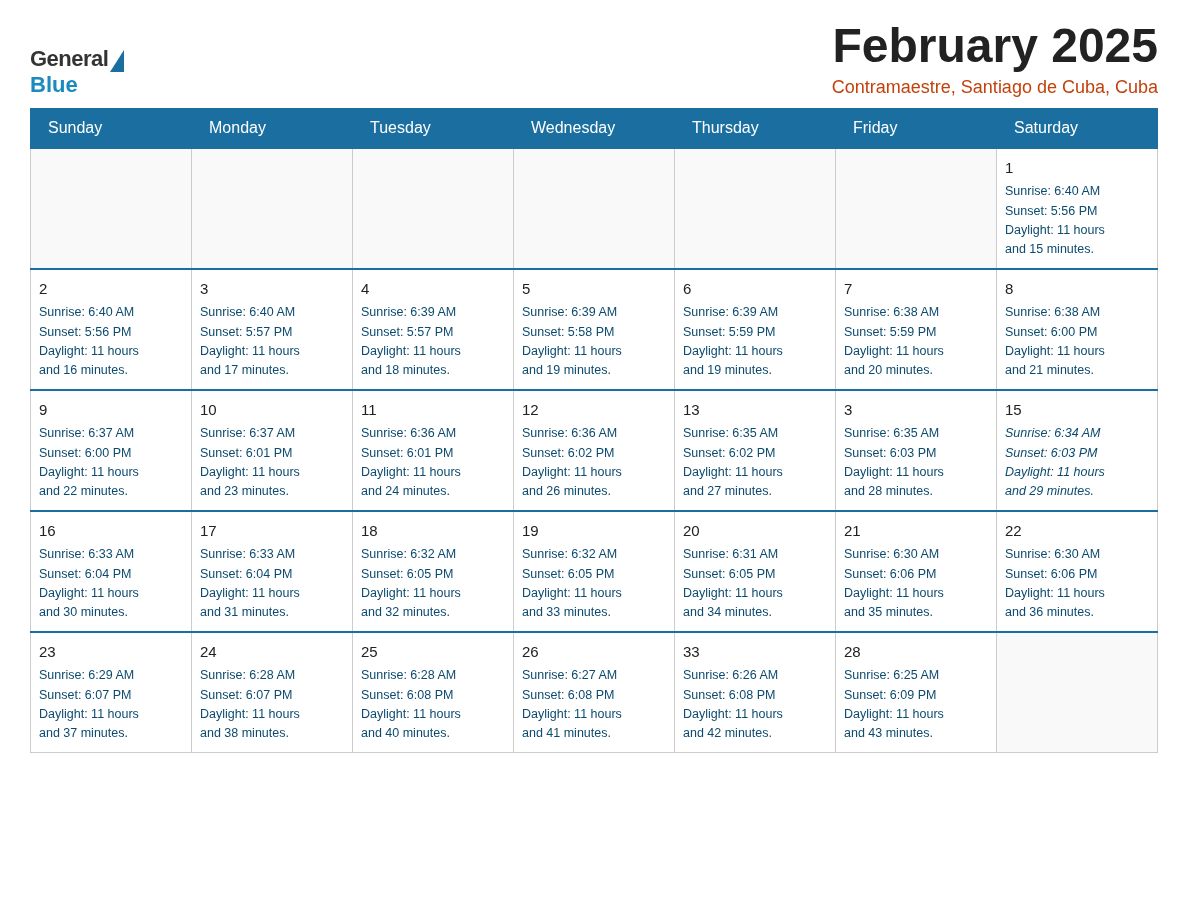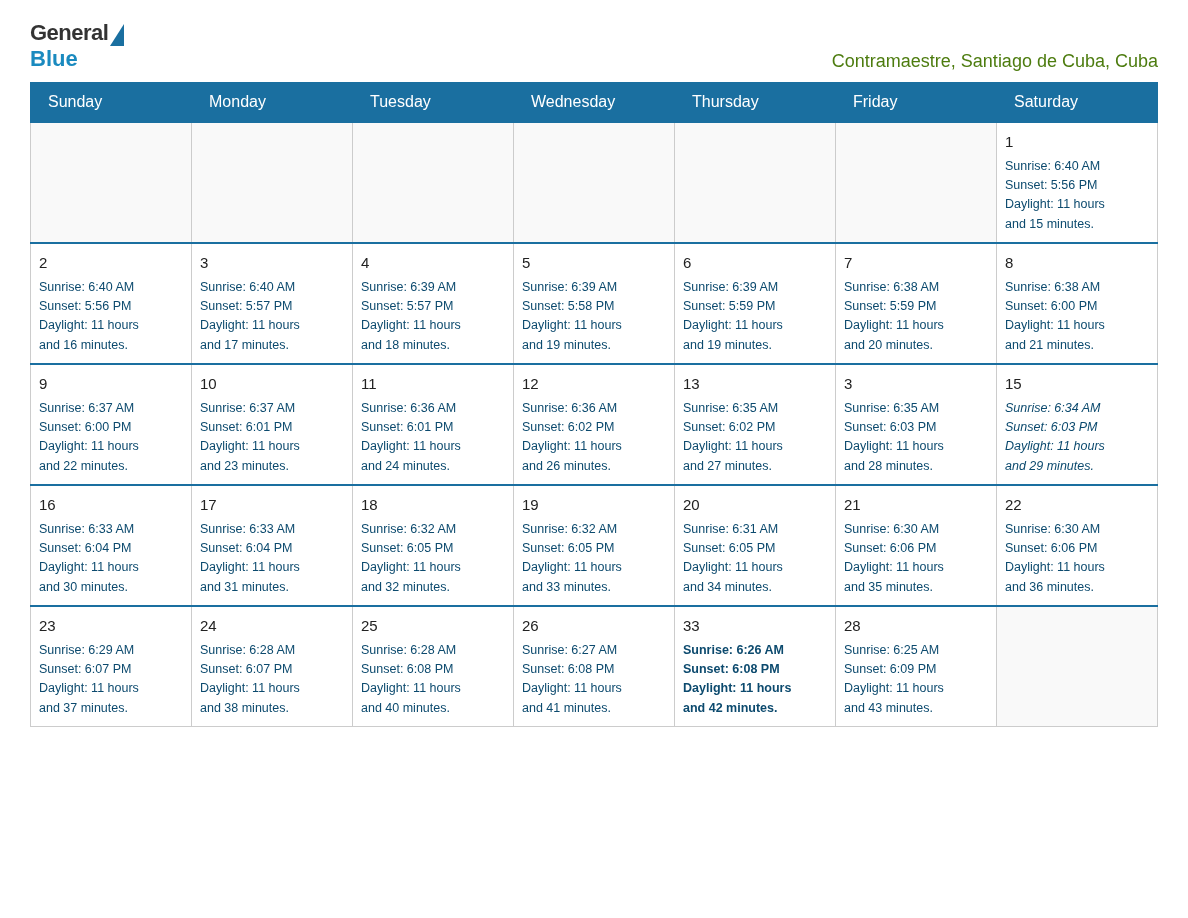--- a/index.html
+++ b/index.html
@@ -49,21 +49,21 @@
       text-align: right;
     }
     .main-title {
       font-size: 48px;
       font-weight: bold;
       color: #222;
       line-height: 1.1;
     }
     .subtitle {
       font-size: 18px;
-      color: #4d7c0f;
+      color: #c2410c;
       margin-top: 4px;
     }
     .calendar {
       width: 100%;
       border-collapse: collapse;
       margin-top: 10px;
     }
     .calendar th {
       background-color: #1a6fa0;
       color: #fff;
@@ -107,20 +107,21 @@
 
 <div class="header">
   <div class="logo">
     <div class="logo-top">
       <span class="logo-general">General</span>
       <div class="logo-triangle"></div>
     </div>
     <span class="logo-blue">Blue</span>
   </div>
   <div class="title-section">
+    <div class="main-title">February 2025</div>
     <div class="subtitle">Contramaestre, Santiago de Cuba, Cuba</div>
   </div>
 </div>
 
 <table class="calendar">
   <thead>
     <tr>
     <th>Sunday</th>
         <th>Monday</th>
         <th>Tuesday</th>
@@ -323,21 +324,21 @@
         </td>
         <td>
           <span class="day-number">26</span>
           <div class="day-info" style="white-space: pre-line;">Sunrise: 6:27 AM
 Sunset: 6:08 PM
 Daylight: 11 hours
 and 41 minutes.</div>
         </td>
         <td>
           <span class="day-number">33</span>
-          <div class="day-info" style="white-space: pre-line; font-weight: bold;">Sunrise: 6:26 AM
+          <div class="day-info" style="white-space: pre-line;">Sunrise: 6:26 AM
 Sunset: 6:08 PM
 Daylight: 11 hours
 and 42 minutes.</div>
         </td>
         <td>
           <span class="day-number">28</span>
           <div class="day-info" style="white-space: pre-line;">Sunrise: 6:25 AM
 Sunset: 6:09 PM
 Daylight: 11 hours
 and 43 minutes.</div>

